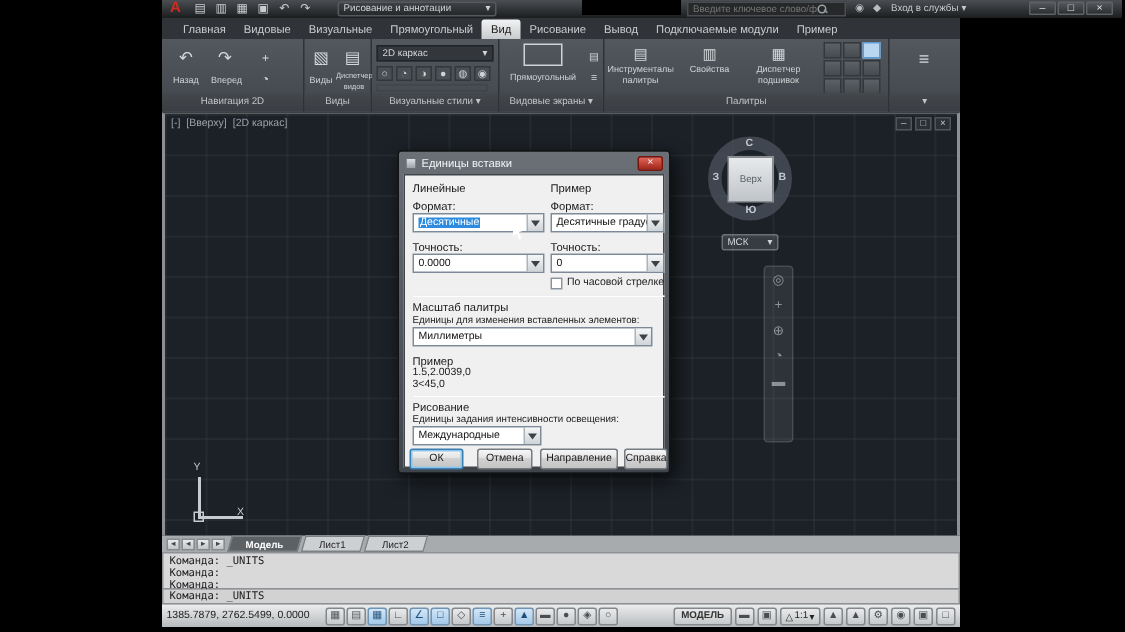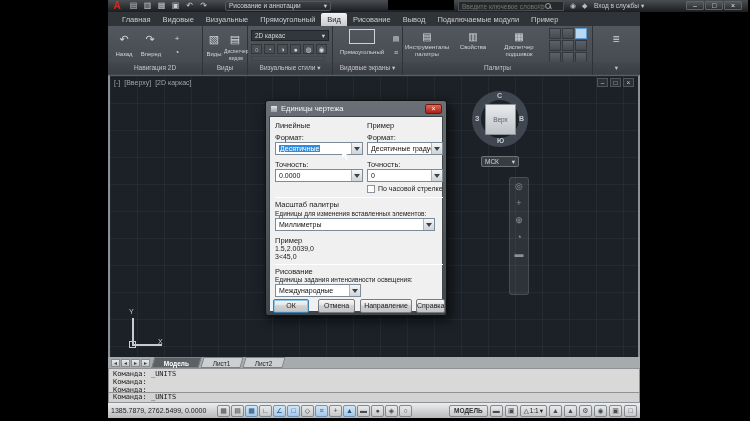--- a/index.html
+++ b/index.html
@@ -271,21 +271,21 @@
       <div class="hl2"></div>
       <div class="ob"></div>
       <span class="lab" style="left:11px;top:-4px">Y</span>
       <span class="lab" style="left:40px;top:26px">X</span>
     </div>
   </div>
 
   <div class="dlg">
     <div class="dlg-title">
       <span class="dlg-ico"></span>
-      <span>Единицы чертежа</span>
+      <span>Единицы вставки</span>
       <span class="dlg-x">×</span>
     </div>
     <div class="dlg-body">
       <span class="lb" style="left:5px;top:4px">Линейные</span>
       <span class="lb" style="left:5px;top:16px">Формат:</span>
       <div class="cmb" style="left:5px;top:25px;width:88px">
         <span class="selblue">Десятичные</span>
         <span class="dd">
               <i class="tri"></i>
             </span>

